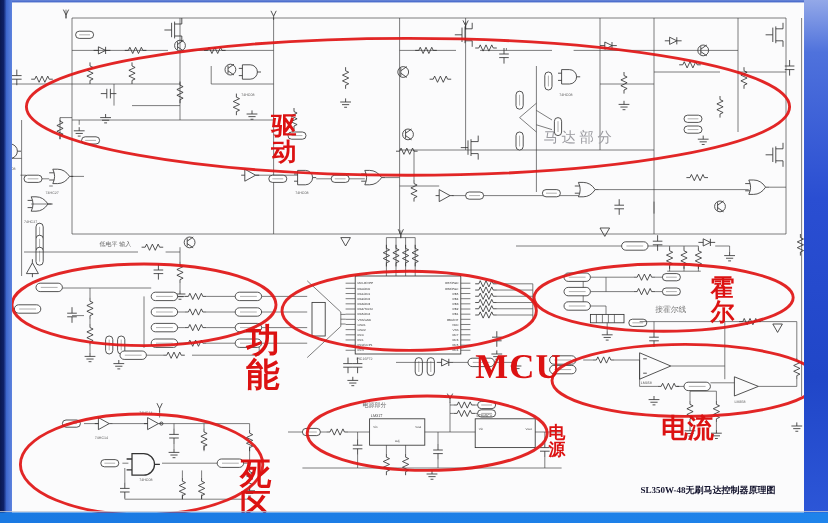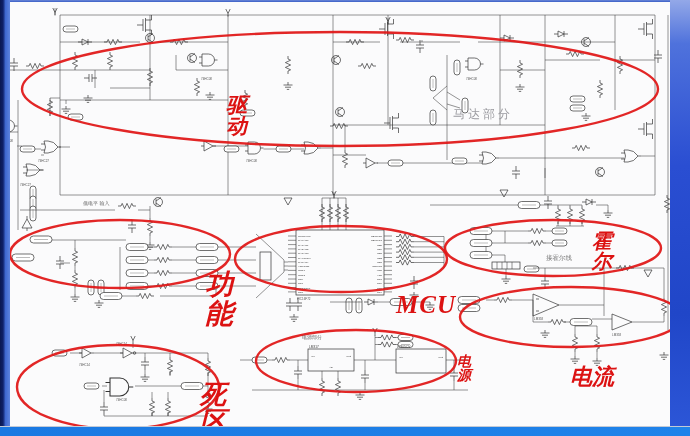--- a/index.html
+++ b/index.html
@@ -11,21 +11,21 @@
   .b-top{position:absolute;left:0;top:0;width:690px;height:2px;z-index:6;
          background:linear-gradient(180deg,#6b88d8,#3b5fc6);}
   .b-left{position:absolute;left:0;top:0;width:10px;height:436px;z-index:6;
          background:linear-gradient(90deg,#0a1850 0%,#0e2068 30%,#3f68cf 55%,#5d83de 100%);}
   .b-right{position:absolute;left:670px;top:0;width:20px;height:436px;z-index:6;
          background:linear-gradient(180deg,#93a8e8 0%,#4f72dc 10%,#2a4ed2 38%,#2046c8 72%,#2d57d8 100%);}
   .b-bottom{position:absolute;left:0;top:427px;width:690px;height:9px;z-index:7;
          background:linear-gradient(90deg,#1a79e2,#1f83ea);box-shadow:0 -1px 0 #c3cad6;}
   
   .rlabel{position:absolute;color:#dc1212;font-family:"Liberation Serif",serif;
-          font-weight:bold;z-index:5;line-height:1.0;font-style:italic;}
+          font-weight:bold;z-index:5;line-height:1.0;}
   .stack{width:1em;word-break:break-all;text-align:center;line-height:1.02;}
   
   .note{position:absolute;color:#9b9ba0;z-index:4;font-family:"Liberation Sans",sans-serif;}
   .caption{position:absolute;left:505px;top:404px;width:170px;text-align:center;
            font-family:"Liberation Serif",serif;font-weight:bold;font-size:7.5px;
            color:#14142e;z-index:4;}
   
   .w{stroke:#3c3c3c;stroke-width:.55;fill:none;}
   .c{stroke:#333;stroke-width:.7;fill:none;}
   .ov{stroke:#333;stroke-width:.7;fill:#fff;}
@@ -417,29 +417,30 @@
     <ellipse class="ann" cx="553" cy="248" rx="108" ry="28"></ellipse>
     <ellipse class="ann" cx="356" cy="361" rx="100" ry="31"></ellipse>
     <ellipse class="ann" cx="571" cy="317" rx="111" ry="30"></ellipse>
     <ellipse class="ann" cx="118" cy="387" rx="101" ry="42"></ellipse>
   </g>
 </svg>
 
 <div class="rlabel stack" style="left:226px;top:95px;font-size:21px;">驱动</div>
 <div class="rlabel stack" style="left:205px;top:271px;font-size:28px;">功能</div>
 <div class="rlabel stack" style="left:200px;top:382px;font-size:26px;">死区</div>
-<div class="rlabel" style="left:396px;top:292px;font-size:25px;letter-spacing:1px;">MCU</div>
+<div class="rlabel" style="left:396px;top:292px;font-size:29px;letter-spacing:1px;">MCU</div>
 <div class="rlabel stack" style="left:457px;top:355px;font-size:14px;">电源</div>
-<div class="rlabel" style="left:551px;top:366px;font-size:22px;margin-left:19px;">电流</div>
+<div class="rlabel" style="left:551px;top:346px;font-size:22px;">电流</div>
 <div class="rlabel stack" style="left:592px;top:231px;font-size:20px;">霍尔</div>
 
 <div class="note" style="left:453px;top:106px;font-size:12px;letter-spacing:3px;text-align:right;">马达部分</div>
 <div class="note" style="left:546px;top:254px;font-size:6.5px;color:#777;">接霍尔线</div>
 <div class="note" style="left:83px;top:200px;font-size:5px;color:#666;">低电平 输入</div>
 <div class="note" style="left:302px;top:334px;font-size:5px;color:#666;">电源部分</div>
 
+<div class="caption">SL350W-48无刷马达控制器原理图</div>
 
 <div class="b-top"></div>
 <div class="b-left"></div>
 <div class="b-right"></div>
 <div class="b-bottom"></div>
 
 </div>
 
 </body></html>

